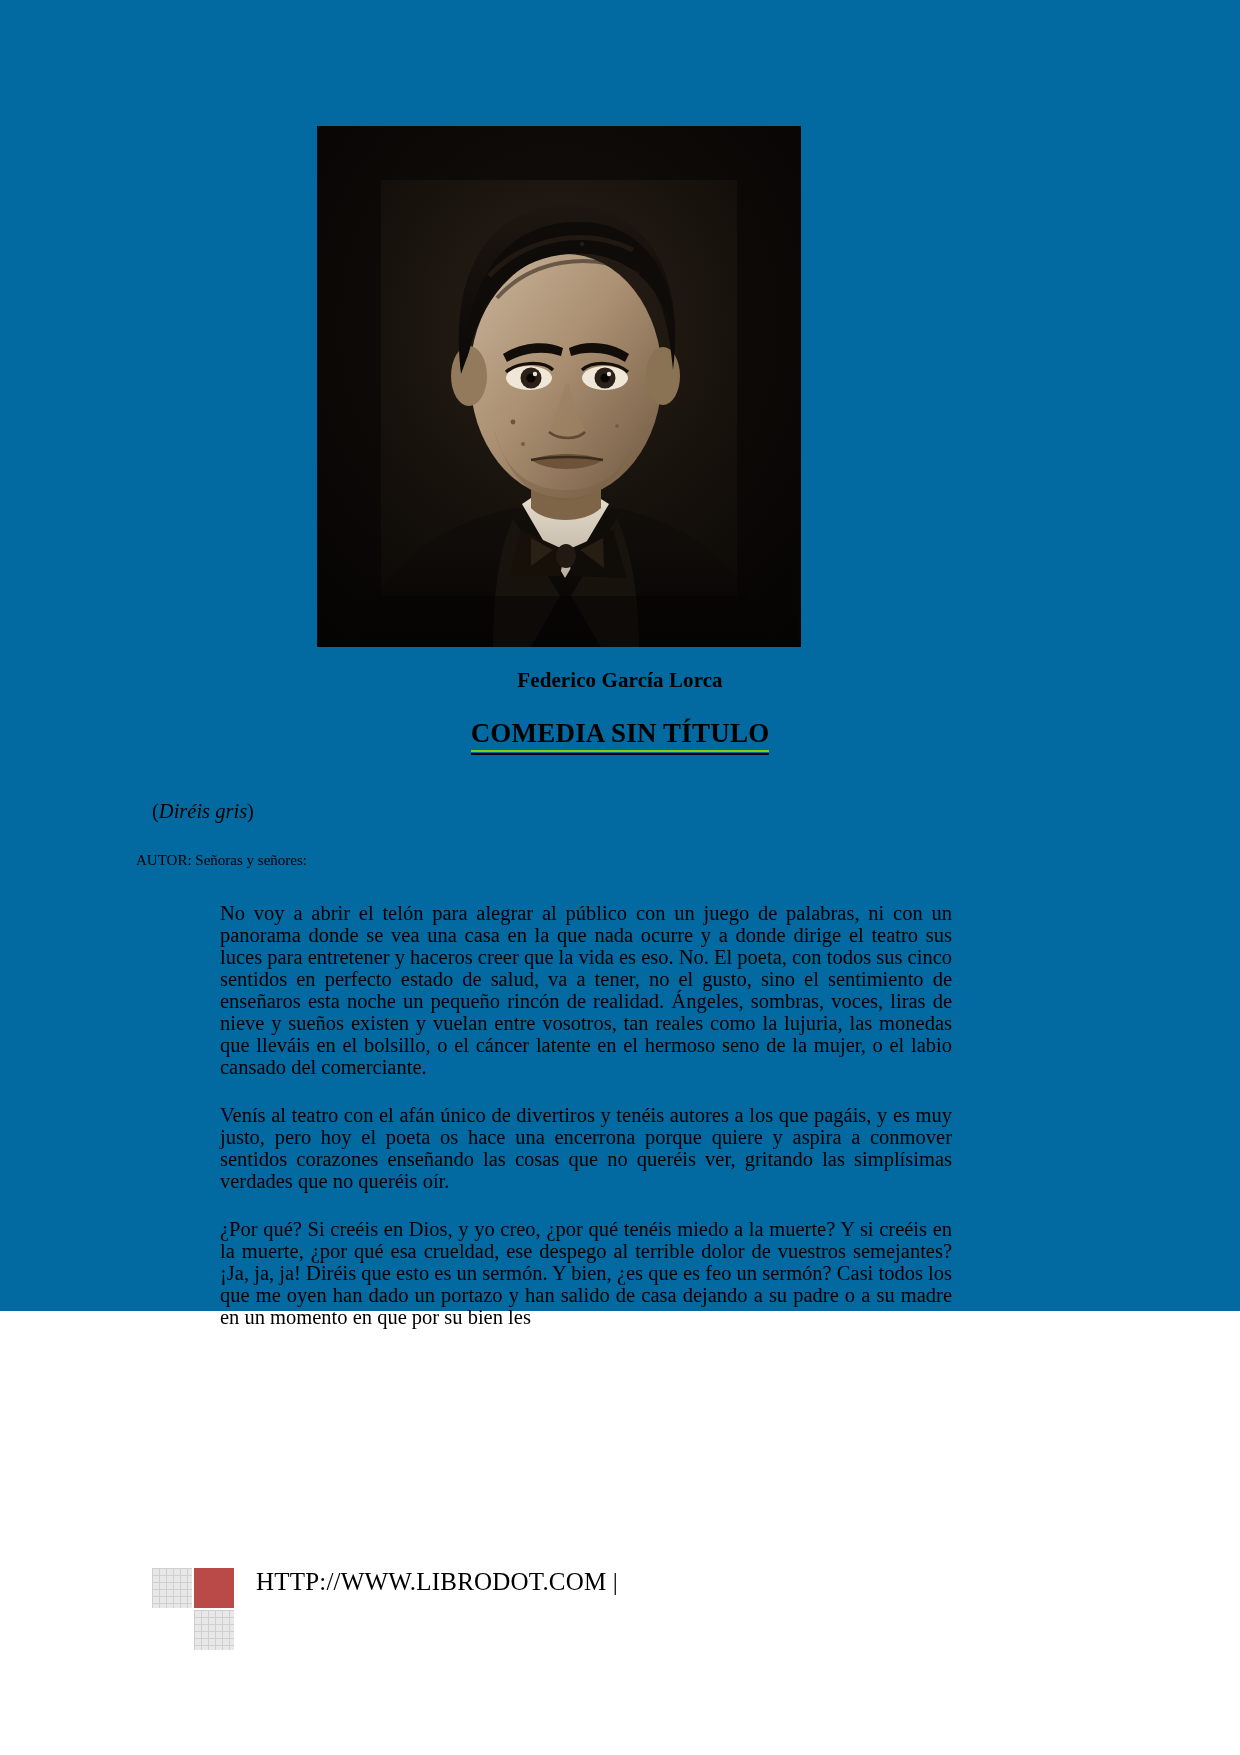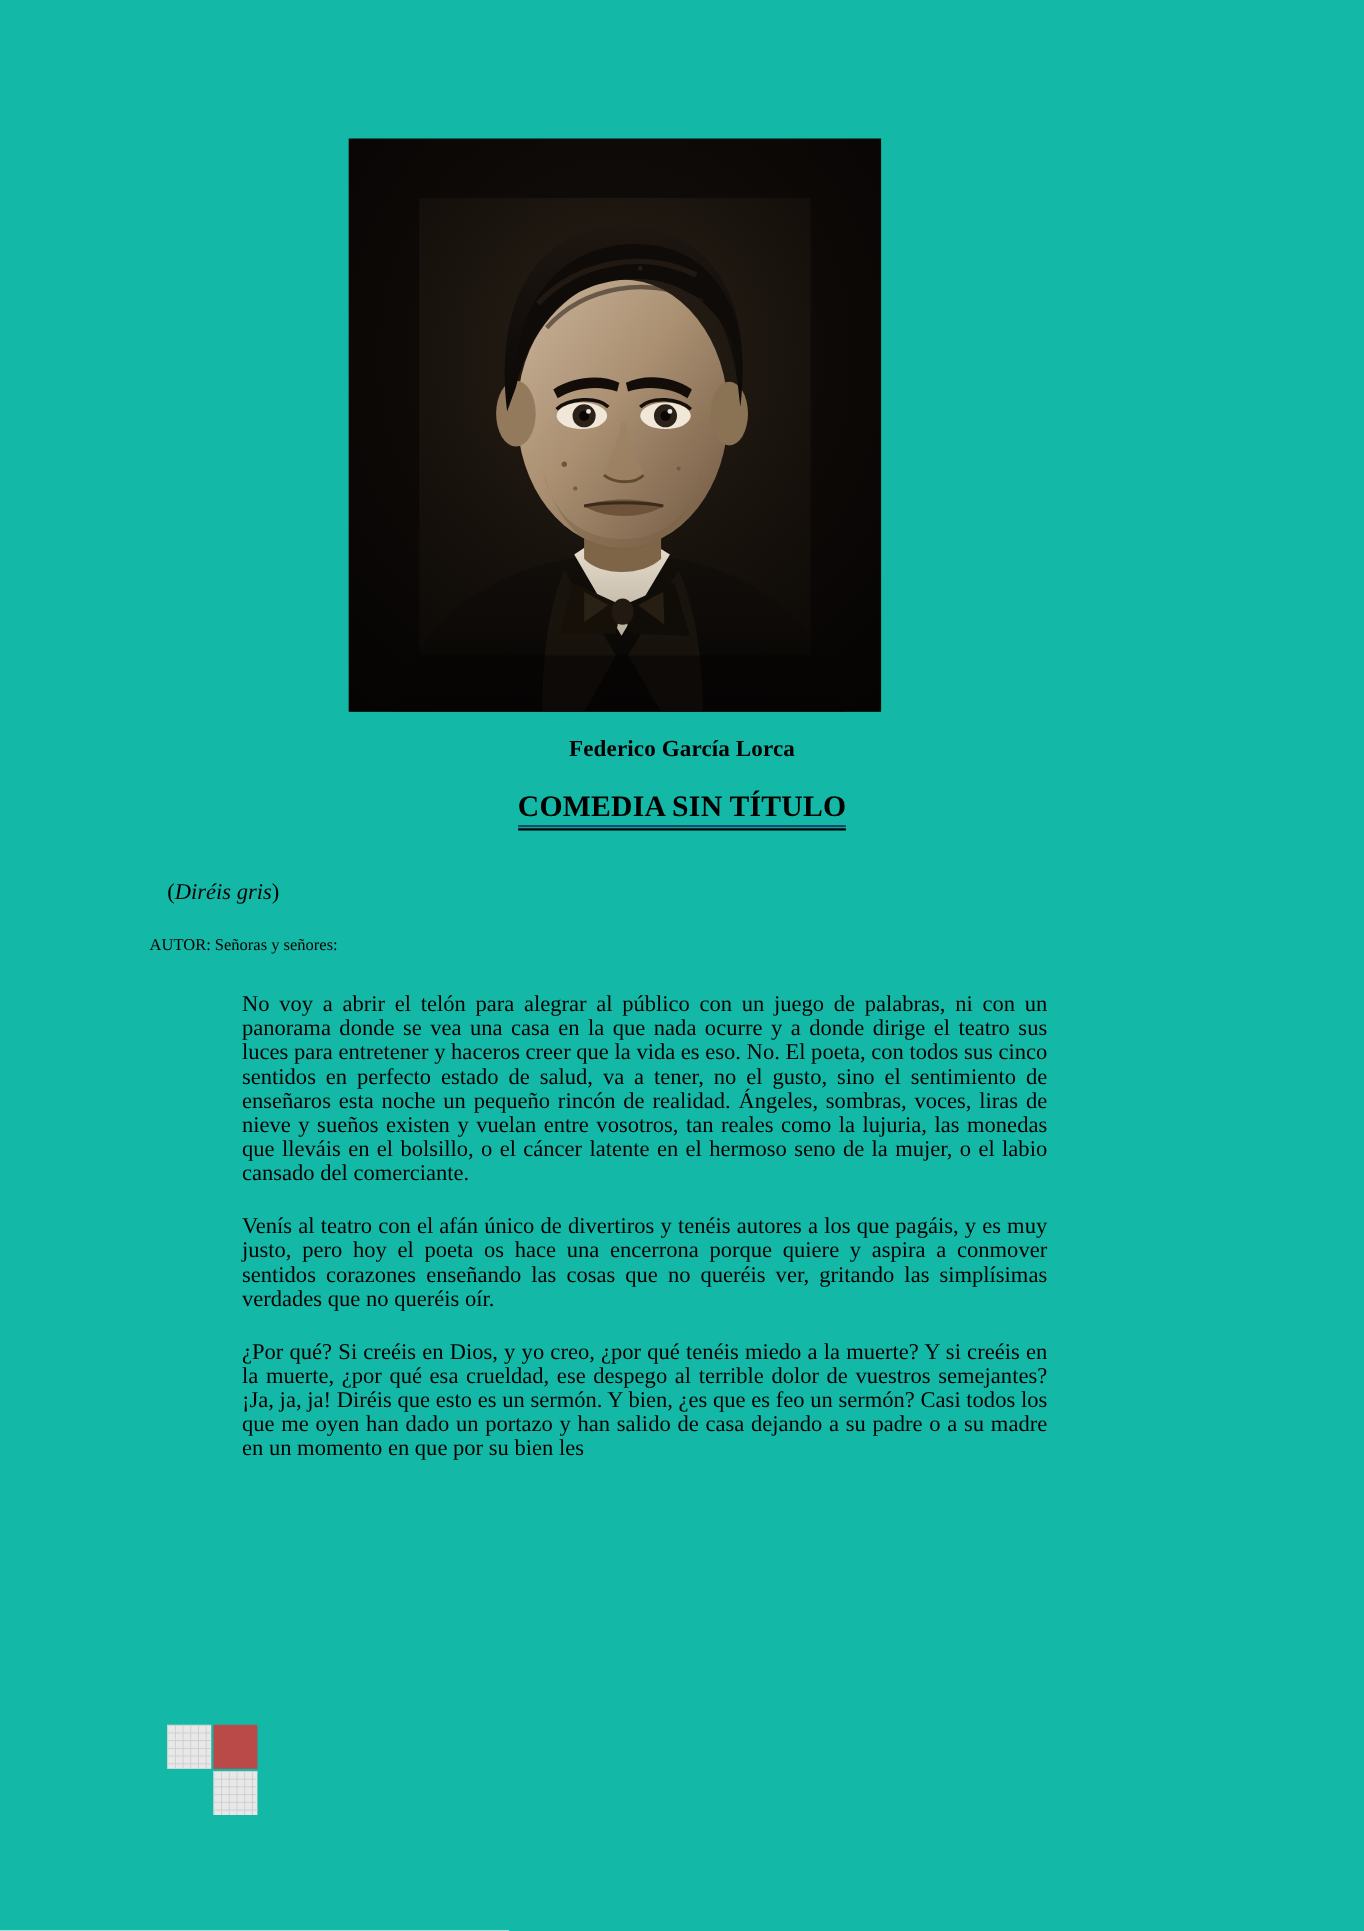--- a/index.html
+++ b/index.html
@@ -11,22 +11,22 @@
     width: 1240px;
     height: 1755px;
     position: relative;
     font-family: "Liberation Serif", "DejaVu Serif", serif;
     color: #000000;
     overflow: hidden;
   }
   .page {
     position: relative;
     width: 1240px;
-    height: 1755px;
-    background: #14b8a6;
+    height: 1311px;
+    background: #0369a1;
   }
 
   
   .portrait-wrap {
     position: absolute;
     left: 317px;
     top: 126px;
     width: 484px;
     height: 521px;
   }
@@ -55,21 +55,21 @@
     position: absolute;
     left: 0;
     top: 718px;
     width: 1240px;
     text-align: center;
   }
   .doc-title span.title-text {
     font-weight: bold;
     font-size: 27px;
     letter-spacing: 0.2px;
-    border-bottom: 2px solid #0c4a6e;
+    border-bottom: 2px solid #84cc16;
     padding-bottom: 1px;
     display: inline-block;
     position: relative;
   }
   .doc-title span.title-text::after {
     content: "";
     position: absolute;
     left: 0;
     right: 0;
     bottom: -5px;
@@ -260,15 +260,16 @@
     <p>Venís al teatro con el afán único de divertiros y tenéis autores a los que pagáis, y es muy justo, pero hoy el poeta os hace una encerrona porque quiere y aspira a conmover sentidos corazones enseñando las cosas que no queréis ver, gritando las simplísimas verdades que no queréis oír.</p>
     <p>¿Por qué? Si creéis en Dios, y yo creo, ¿por qué tenéis miedo a la muerte? Y si creéis en la muerte, ¿por qué esa crueldad, ese despego al terrible dolor de vuestros semejantes?¡Ja, ja, ja! Diréis que esto es un sermón. Y bien, ¿es que es feo un sermón? Casi todos los que me oyen han dado un portazo y han salido de casa dejando a su padre o a su madre en un momento en que por su bien les</p>
   </div>
 
   <div class="footer">
     <div class="logo">
       <div class="sq sq-grid sq-tl"></div>
       <div class="sq sq-tr"></div>
       <div class="sq sq-grid sq-br"></div>
     </div>
+    <div class="footer-url">HTTP://WWW.LIBRODOT.COM |</div>
   </div>
 
 </div>
 
 </body></html>

